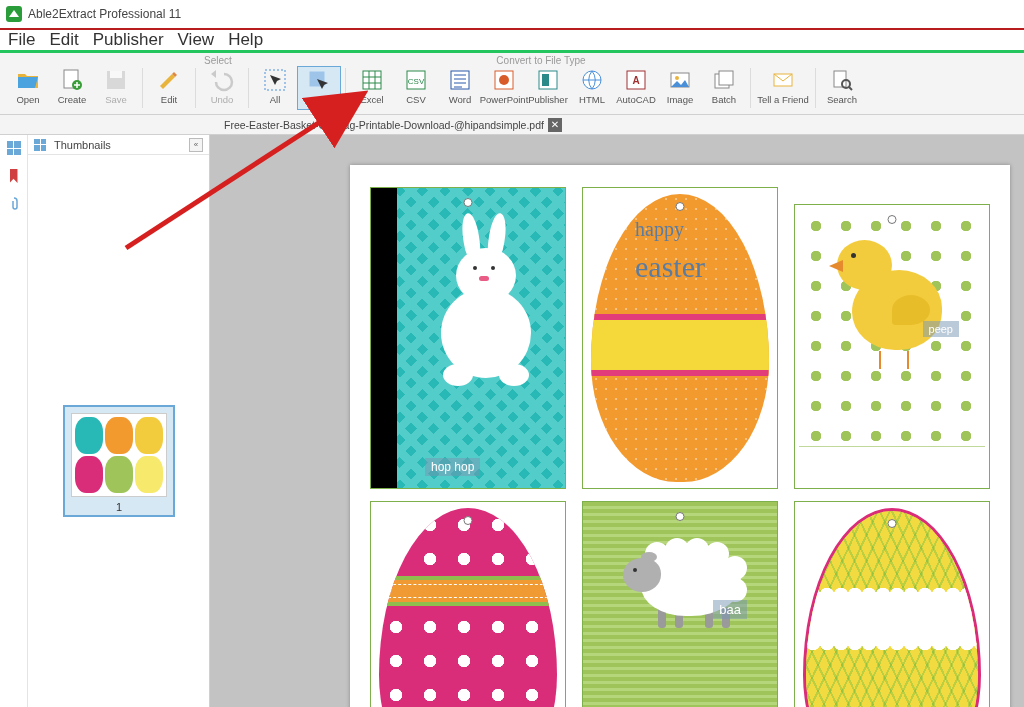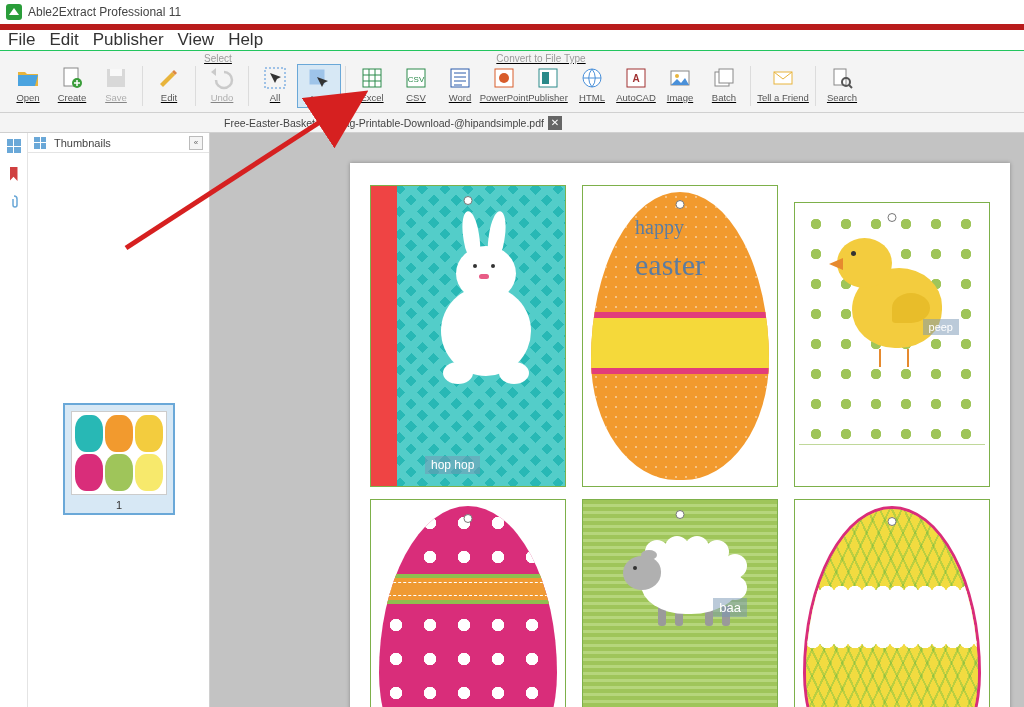--- a/index.html
+++ b/index.html
@@ -1,21 +1,21 @@
 <!DOCTYPE html>
 <html><head>
 <meta charset="utf-8">
 <style>
   * { box-sizing: border-box; margin: 0; padding: 0; font-family: "Segoe UI", Tahoma, sans-serif; }
   body { width:1024px; height:707px; background:#fff; overflow:hidden; position:relative; }
-  .titlebar { height:30px; background:#fff; border-bottom:6px solid #b91c1c; display:flex; align-items:center; padding:0 6px; gap:6px; font-size:12px; color:#444;}
+  .titlebar { height:30px; background:#fff; border-bottom:2px solid #b91c1c; display:flex; align-items:center; padding:0 6px; gap:6px; font-size:12px; color:#444;}
   .titlebar .logo { width:16px; height:16px; display:inline-block;}
   .menubar { height:20px; background:#fff; display:flex; align-items:center; gap:14px; padding:0 8px; font-size:17px; color:#333;}
   .menubar span { cursor:default;}
-  .toolbar-wrap { background:#f4f4f4; border-top:1px solid #22c55e; border-bottom:1px solid #d0d0d0;text-decoration:underline; }
+  .toolbar-wrap { background:#f4f4f4; border-top:3px solid #22c55e; border-bottom:1px solid #d0d0d0; }
   .toolbar-labels { display:flex; font-size:10px; color:#9a9a9a; padding:2px 0 0 0;}
   .toolbar-labels .spacer1{width:178px;}
   .toolbar-labels .sel{width:80px; text-align:center;}
   .toolbar-labels .conv{flex:1;}
   .toolbar { display:flex; align-items:flex-start; padding:0 6px 4px 6px; gap:0;}
   .tbtn { display:flex; flex-direction:column; align-items:center; justify-content:flex-start; width:44px; height:44px; font-size:9.5px; color:#555; padding-top:2px;}
   .tbtn .ic { width:24px; height:24px; display:flex; align-items:center; justify-content:center; margin-bottom:2px;}
   .tbtn.disabled { opacity:0.45;}
   .tsep { width:1px; height:40px; background:#dcdcdc; margin:2px 4px 0 4px;}
   .tabbar { height:20px; background:#f4f4f4; border-bottom:1px solid #d0d0d0; display:flex; align-items:center; padding-left:224px; font-size:10.5px; color:#444;}
@@ -31,21 +31,21 @@
   .thumb-inner div{border-radius:40%;}
   .thumb-num{text-align:center; font-size:11px; color:#333; margin-top:4px;}
   .doc-area { flex:1; background:#c3c3c3; position:relative; overflow:hidden;}
   .page { position:absolute; left:140px; top:30px; width:660px; height:660px; background:#fff; box-shadow:0 0 4px rgba(0,0,0,0.3); padding:22px 20px;}
   .grid { display:grid; grid-template-columns:1fr 1fr 1fr; grid-template-rows:1fr 1fr; gap:12px 16px; height:100%;}
   .tile { border:1px solid #7db04a; position:relative; overflow:hidden;}
   
   .overlay-text{ position:absolute; font-family:"Brush Script MT","Segoe Script",cursive; color:#5b7ca1;}
   .badge{ position:absolute; background:rgba(120,150,180,0.5); color:#fff; font-size:12px; padding:2px 6px;}
   
-  .t1{background:#ef4444;}
+  .t1{background:#000000;}
   .t1 .chev{position:absolute;left:26px;top:0;right:0;bottom:0;background:
     repeating-linear-gradient(135deg,#28b8b5 0 8px,#53cdc9 8px 16px),
     repeating-linear-gradient(45deg,#28b8b5 0 8px,#53cdc9 8px 16px);
     background-blend-mode:lighten; background-color:#1fb3b0;}
   .bunny{position:absolute; left:60px; top:30px; width:110px; height:170px;}
   .bunny .body{position:absolute; left:10px; top:70px; width:90px; height:90px; background:#fff; border-radius:50%;}
   .bunny .head{position:absolute; left:25px; top:30px; width:60px; height:55px; background:#fff; border-radius:50%;}
   .bunny .ear{position:absolute; top:-5px; width:16px; height:48px; background:#fff; border-radius:50% 50% 40% 40%;}
   .bunny .ear.l{left:32px; transform:rotate(-8deg);}
   .bunny .ear.r{left:58px; transform:rotate(8deg);}

